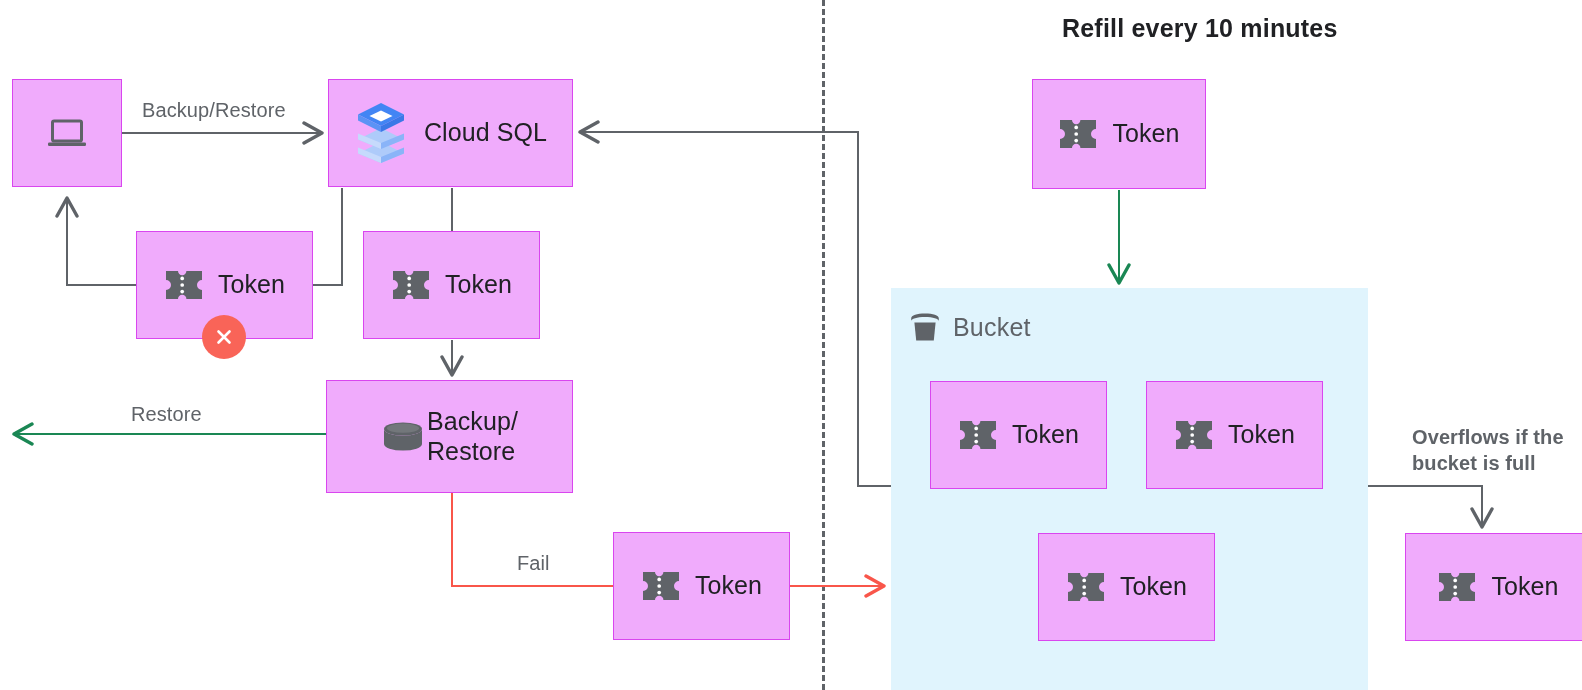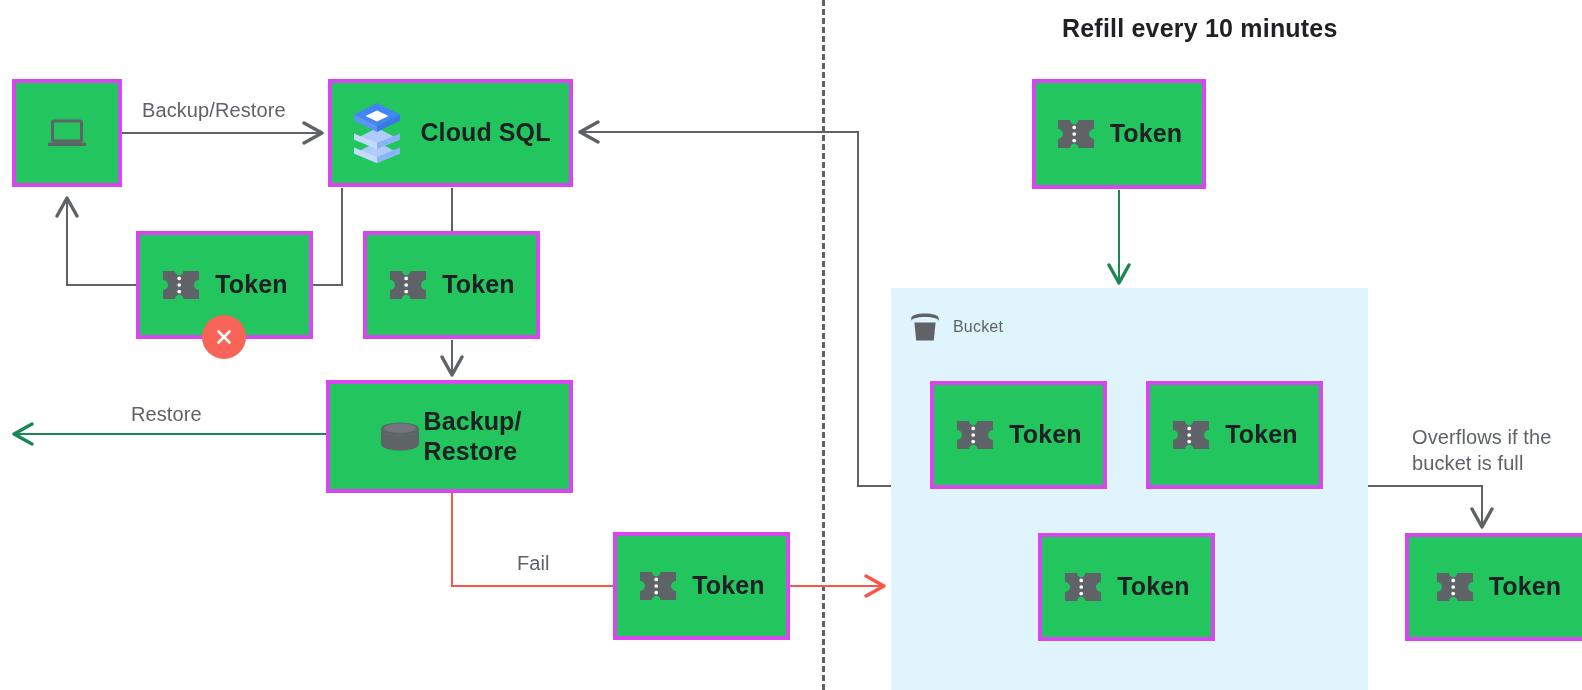--- a/index.html
+++ b/index.html
@@ -13,27 +13,26 @@
     height:690px;
     overflow:hidden;
     background:#ffffff;
     border-radius:19px;
   }
 
   
   .node{
     position:absolute;
     box-sizing:border-box;
-    border:4px solid #d946ef;
-    background:#22c55e;
+    border:1px solid #d946ef;
+    background:#f0abfc;
     display:flex;
     align-items:center;
     justify-content:center;
     gap:14px;
-    font-weight:bold;
   }
   .node .lbl{
     color:#202124;
     font-size:25px;
     line-height:1.18;
     letter-spacing:.1px;
     white-space:pre-line;
   }
 
   
@@ -49,21 +48,21 @@
     left:891px;top:288px;
     width:477px;height:410px;
     background:#e0f4fd;
   }
   #bucket-header{
     position:absolute;
     left:908px;top:312px;
     display:flex;align-items:center;gap:11px;
   }
   #bucket-header .bname{
-    color:#5f6368;font-size:16px;letter-spacing:.2px;
+    color:#5f6368;font-size:25px;letter-spacing:.2px;
   }
 
   
   #title{
     position:absolute;
     left:1062px;top:14px;
     font-size:25px;
     font-weight:bold;
     color:#202124;
     letter-spacing:.2px;
@@ -273,16 +272,16 @@
     </svg>
     <span class="lbl">Token</span>
   </div>
 
   <div class="edge-label" style="left:142px;top:97px;">Backup/Restore</div>
 
   <div class="edge-label" style="left:131px;top:401px;">Restore</div>
 
   <div class="edge-label" style="left:517px;top:550px;">Fail</div>
 
-  <div class="edge-label" style="left:1412px;top:424px;">Overflows if the
+  <div class="edge-label" style="left:1412px;top:424px;font-weight:bold;">Overflows if the
 bucket is full</div>
 
 </div>
 
 </body></html>

